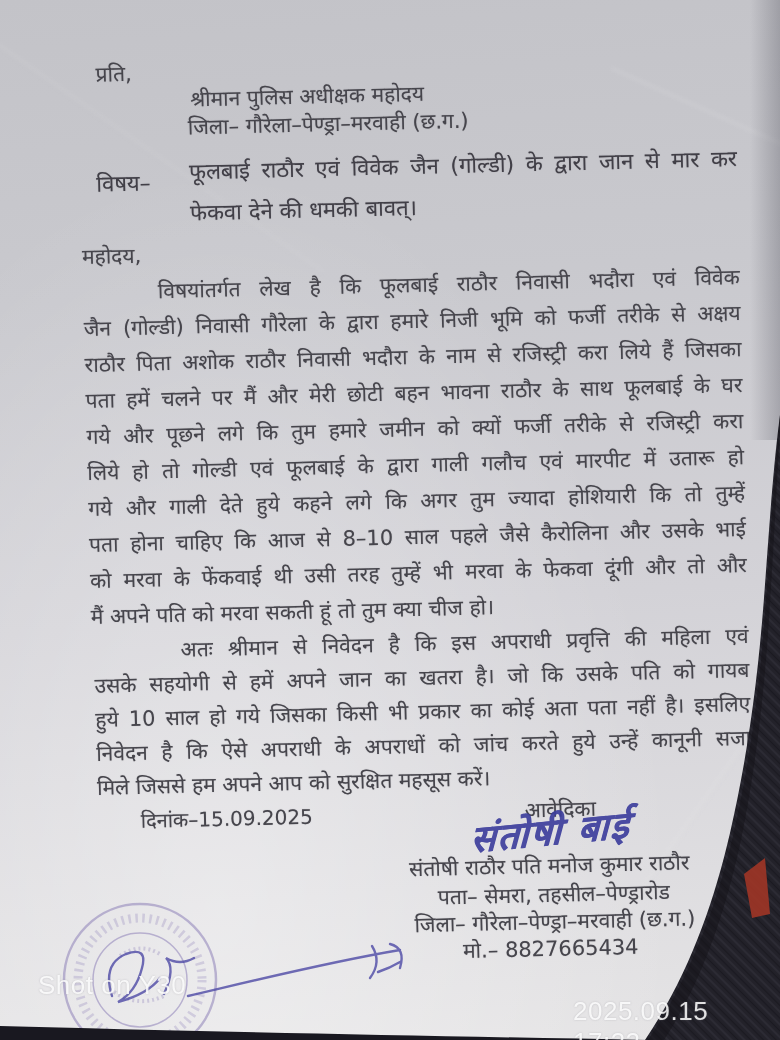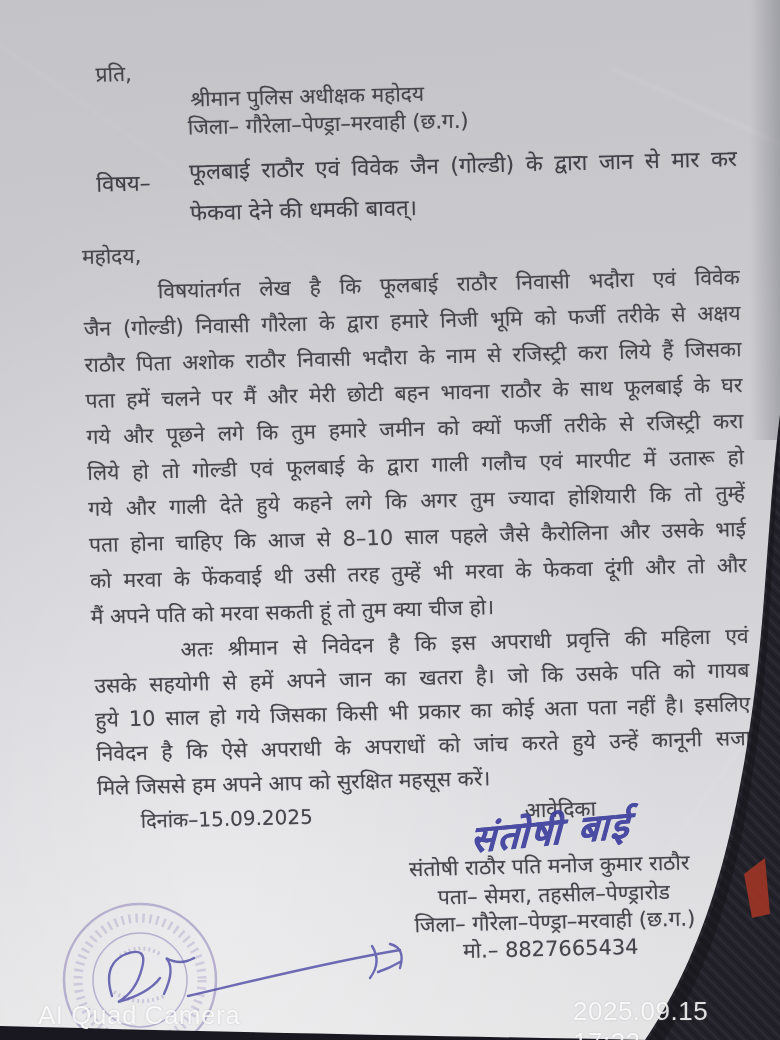--- a/index.html
+++ b/index.html
@@ -107,15 +107,15 @@
         <line x1="0" y1="2" x2="9" y2="2" stroke="#2e2d36" stroke-width="1.6"></line>
         <line x1="0" y1="6.5" x2="9" y2="6.5" stroke="#1b1a21" stroke-width="1.4"></line>
       </pattern>
     </defs>
     <path d="M780,415 L780,1040 L645,1040 C688,976 713,906 730,833 C746,763 757,690 764,598 C769,532 773,468 780,415 Z" fill="url(#tex)"></path>
     <path d="M780,415 C774,480 770,540 766,600 C760,690 749,766 733,836 C717,905 690,978 648,1040 L664,1040 C702,982 726,910 741,840 C755,772 765,692 770,602 C774,542 777,478 780,430 Z" fill="#15141a" opacity="0.55"></path>
     <path d="M744,874 L765,858 L770,914 L752,918 Z" fill="#a03526" opacity="0.9"></path>
     <path d="M0,1026 C180,1031 430,1036 648,1040 L0,1040 Z" fill="#191820"></path>
   </svg>
 
-  <div class="wm" style="left:38px; top:1000px;">AI Quad Camera</div>
+  <div class="wm" style="left:38px; top:970px;">Shot on Y30</div>
   <div class="wm" style="left:573px; top:996px;">2025.09.15 17:32</div>
 </div>
 
 </body></html>

